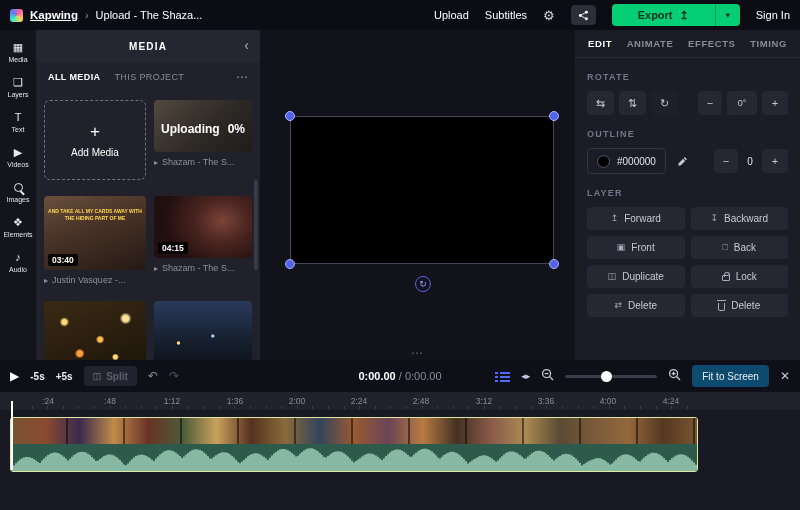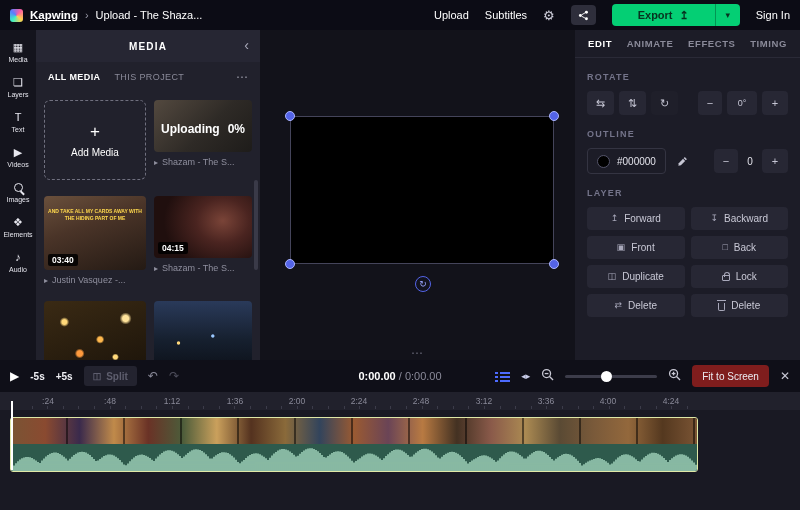--- a/index.html
+++ b/index.html
@@ -147,21 +147,21 @@
   .tc-dur { color:#8a8a99; font-weight:normal; }
   .tl-right { margin-left:auto; display:flex; align-items:center; gap:11px; }
   .ic-rows { position:relative; width:15px; height:11px; }
   .ic-rows::before { content:""; position:absolute; left:0; top:1px; width:3px; height:10px;
     background:repeating-linear-gradient(#4d6bff 0 2px,transparent 2px 4px); }
   .ic-rows::after { content:""; position:absolute; left:5px; top:1px; width:10px; height:10px;
     background:repeating-linear-gradient(#4d6bff 0 2px,transparent 2px 4px); }
   .ic-marker { font-size:9px; color:#c8cce8; letter-spacing:0px; }
   .slider { position:relative; width:92px; height:3px; background:#3c3c4a; border-radius:2px; }
   .knob { position:absolute; left:36px; top:-4px; width:11px; height:11px; border-radius:50%; background:#fff; }
-  .fit { height:22px; background:#7f1d1d; border-radius:4px; padding:0 10px;
+  .fit { height:22px; background:#0c4a6e; border-radius:4px; padding:0 10px;
     display:flex; align-items:center; font-size:10px; color:#ececf2; }
   .close { font-size:12px; color:#c8c8d4; }
 
   .ruler { position:absolute; left:0; top:392px; width:800px; height:18px; background:#21212c; }
   .ruler::after { content:""; position:absolute; left:17px; bottom:1px; width:680px; height:3px;
     background:repeating-linear-gradient(90deg,transparent 0 14.6px,#3c3c4a 14.6px 15.6px); }
   .rl { position:absolute; top:4px; transform:translateX(-50%); font-size:8.5px; color:#8a8a99; }
 
   .track { position:absolute; left:0; top:410px; width:800px; height:100px; background:#191923; }
   .clip { position:absolute; left:10px; top:7px; width:688px; height:55px; border:1px solid #dfe8a6;

